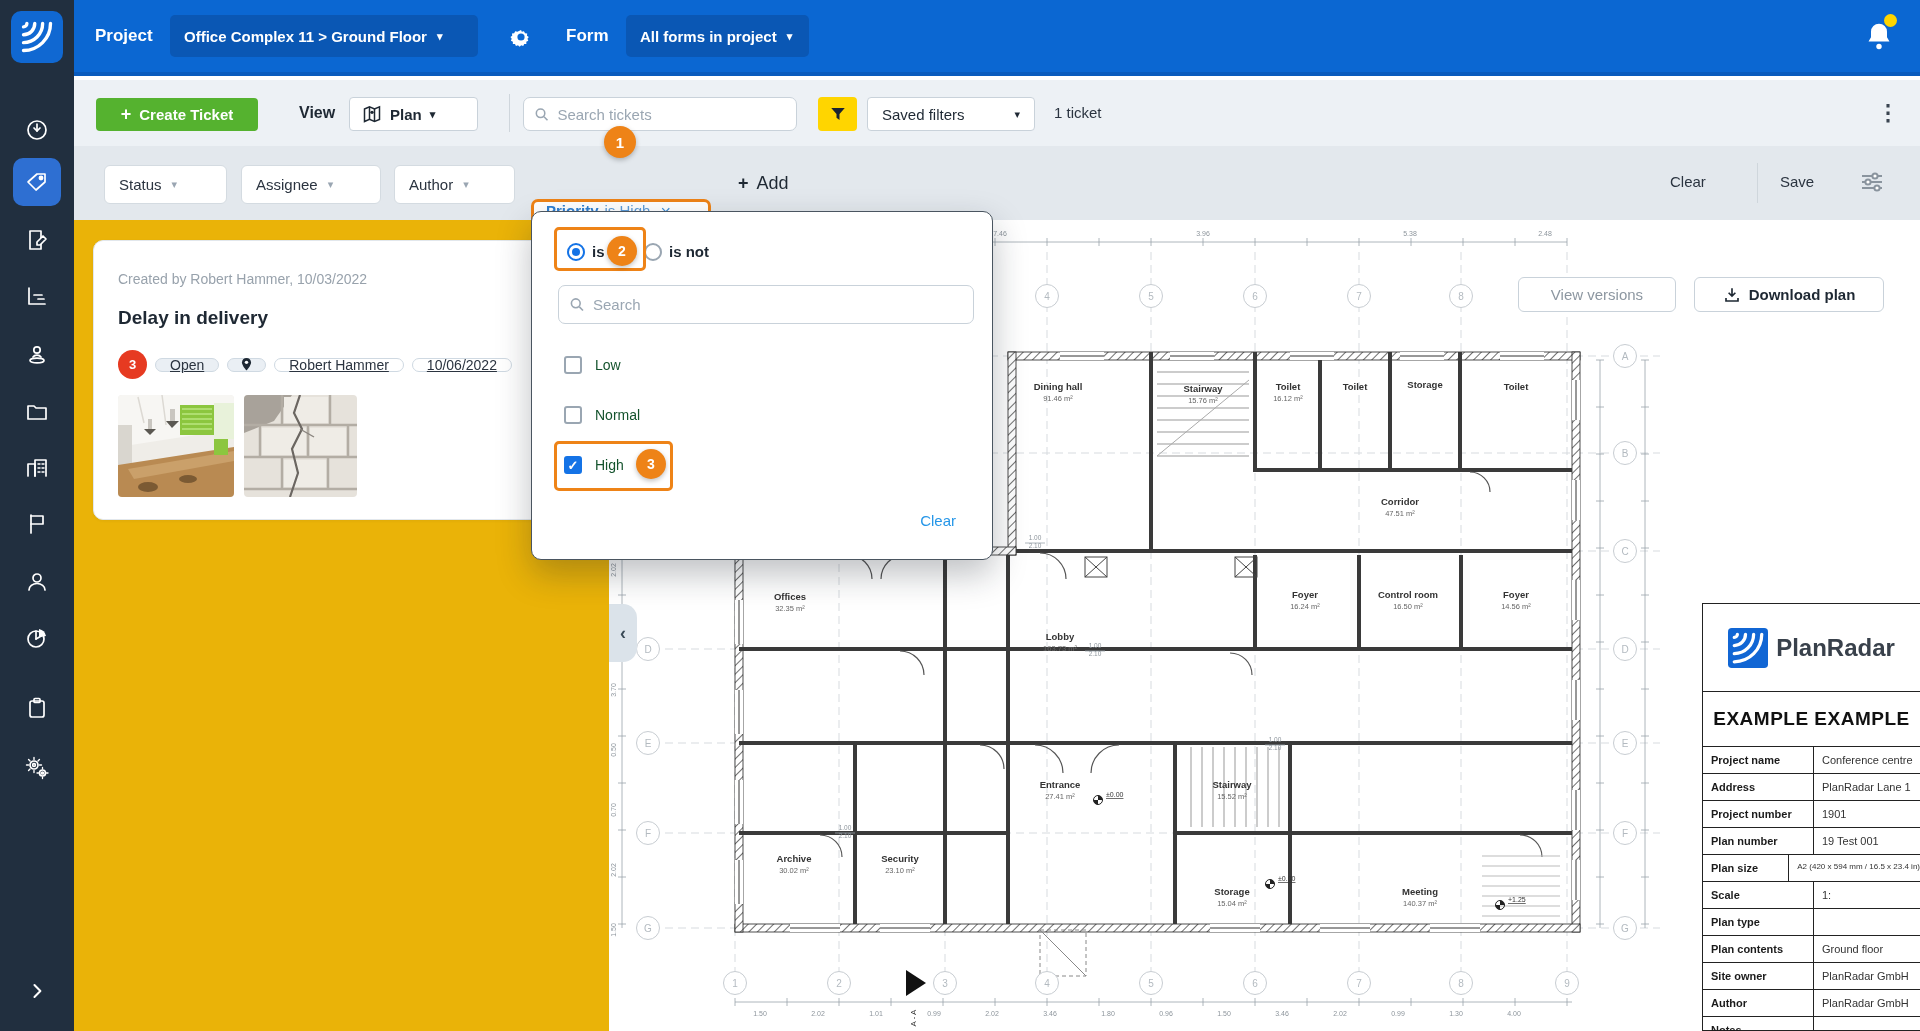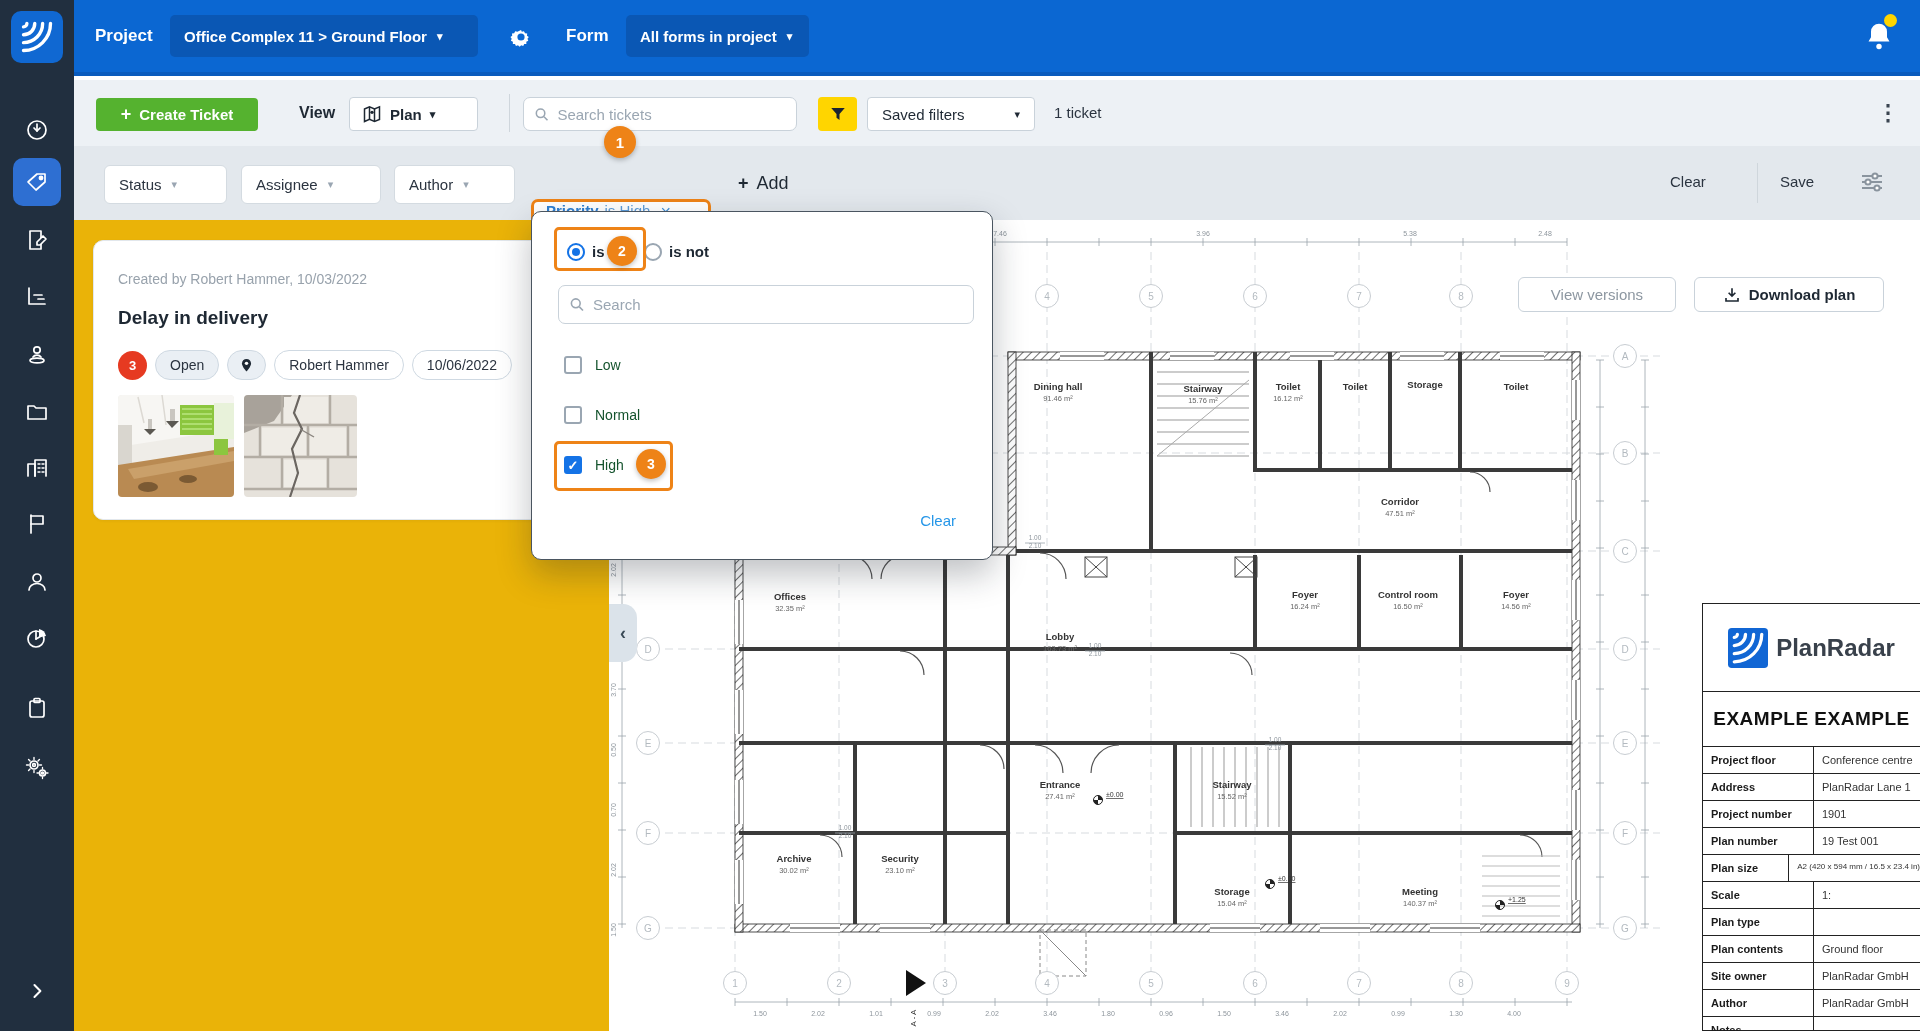--- a/index.html
+++ b/index.html
@@ -52,22 +52,22 @@
   #plan-area { left:609px; top:220px; width:1311px; height:811px; background:#fff; z-index:1; }
 
   
   #card { left:19px; top:20px; width:496px; height:280px; background:#fff; border:1px solid #e2e7ec;
           border-radius:10px; box-shadow:0 1px 3px rgba(30,40,51,.06); }
   .created { left:24px; top:30px; font-size:14px; color:#98a2ac; }
   .card-title { left:24px; top:66px; font-size:19px; font-weight:bold; color:#1e2833; }
   .badges { left:24px; top:109px; display:flex; gap:8px; align-items:center; }
   .b-red { width:29px; height:29px; border-radius:50%; background:#e63a21; color:#fff; font-size:13px; font-weight:bold;
            display:flex; align-items:center; justify-content:center; }
-  .b-pill { height:30px; border:1px solid #cfd9e2; border-radius:15px; display:flex; align-items:center;
-            padding:0 14px; font-size:14px; color:#2b3440; background:#fff; }
+  .b-pill { height:14px; border:1px solid #cfd9e2; border-radius:15px; display:flex; align-items:center;
+            padding:0 14px; font-size:14px; color:#2b3440; background:#fff;text-decoration:underline; }
   .b-pill.shaded { background:#eaeff4; }
   .thumb { top:154px; width:116px; height:102px; border-radius:4px; overflow:hidden; }
 
   
   .plan-btn { top:29px; height:35px; background:#fff; border:1px solid #c9d2da; border-radius:6px; display:flex;
               align-items:center; justify-content:center; gap:8px; font-size:15px; cursor:pointer; z-index:12;margin-top:28px; }
 
   
   #collapse-tab { left:0; top:384px; width:28px; height:58px; background:#dbe3ea; border-radius:0 14px 14px 0;
                   display:flex; align-items:center; justify-content:center; color:#3a4a57; font-size:18px;
@@ -766,21 +766,21 @@
           <path d="M5 20.5 A15.5 15.5 0 0 0 20.5 5" stroke-width="2.6"></path>
           <path d="M5 14 A9 9 0 0 0 14 5" stroke-width="2.6"></path>
           <path d="M5 7.5 A2.5 2.5 0 0 0 7.5 5" stroke-width="2.6"></path>
         </g>
       </svg>
       <span style="font-size:24px; font-weight:bold; color:#39414b">PlanRadar</span>
     </div>
     <div class="tb-title">EXAMPLE EXAMPLE</div>
     <div id="tb-rows">
         <div class="tb-row">
-          <div class="lab">Project floor</div>
+          <div class="lab">Project name</div>
           <div class="val">Conference centre</div>
         </div>
         <div class="tb-row">
           <div class="lab">Address</div>
           <div class="val">PlanRadar Lane 1</div>
         </div>
         <div class="tb-row">
           <div class="lab">Project number</div>
           <div class="val">1901</div>
         </div>

